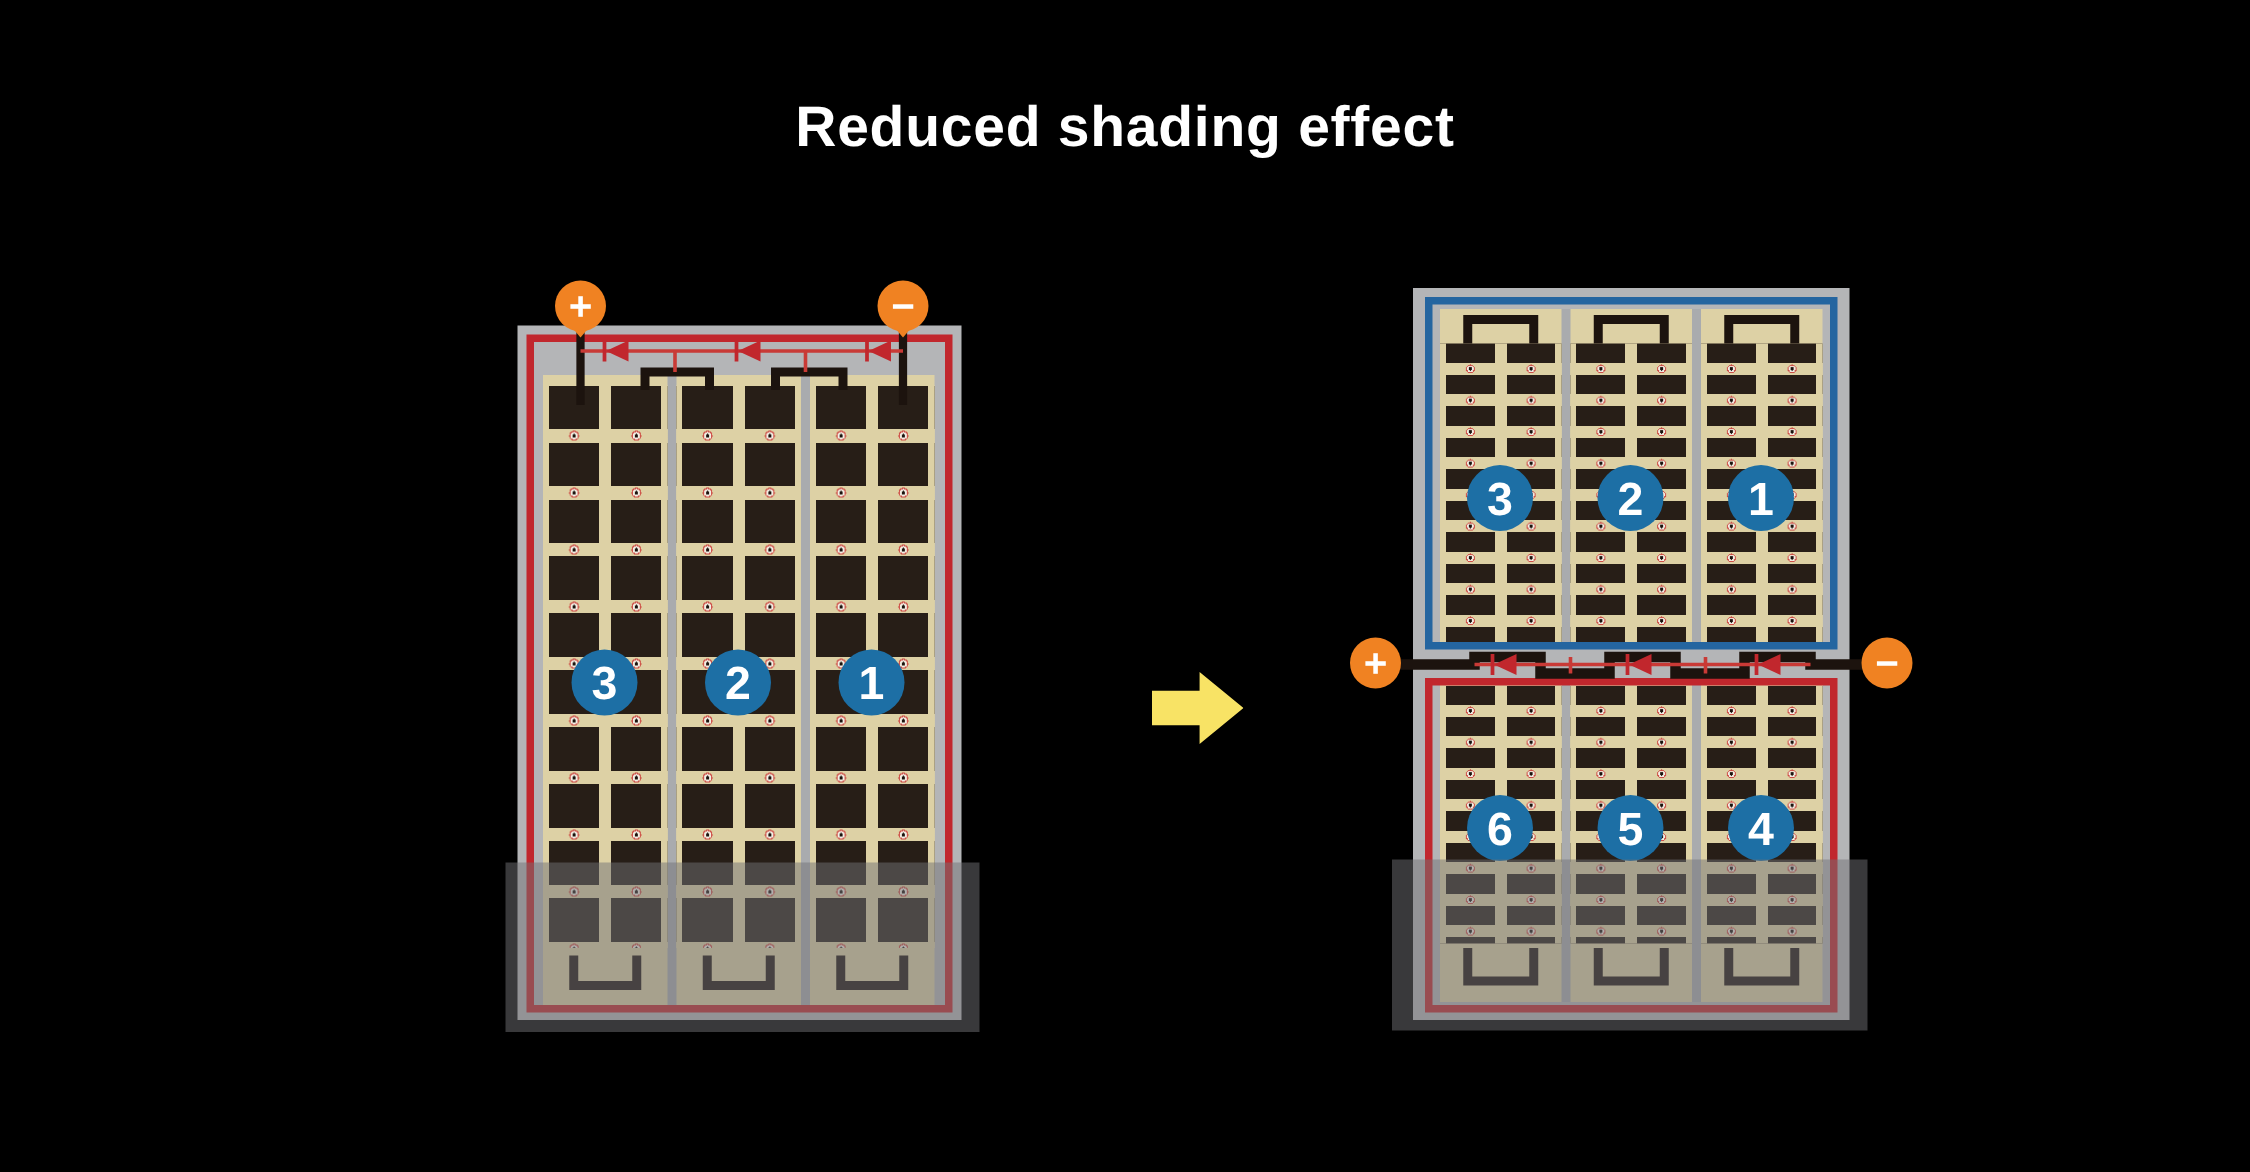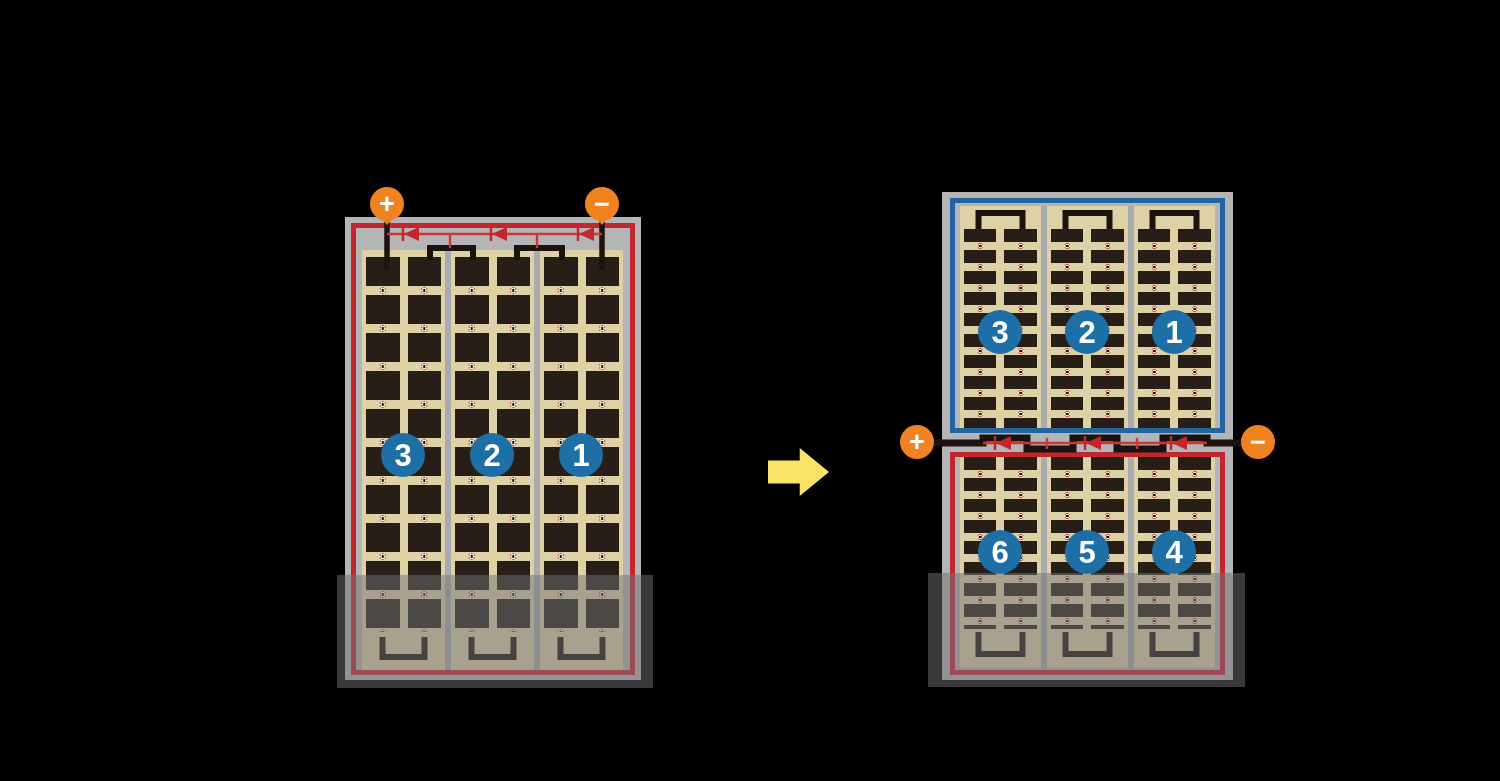--- a/index.html
+++ b/index.html
@@ -63,20 +63,21 @@
   .st-blue{stroke:var(--blue); fill:none;}
   .st-wire{stroke:var(--wire); fill:none;}
   .st-diode{stroke:var(--diode_red); fill:none;}
   .fl-diode{fill:var(--red); stroke:none;}
 </style>
 </head>
 <body>
 
 <div class="canvas">
 
+  <h1 class="title">Reduced shading effect</h1>
 
   <section>
     <div class="abs frame" style="left:345px;top:217px;width:296px;height:463px;"></div>
     <div class="abs tan" style="left:362px;top:250px;width:261px;height:420px;"></div>
     <div class="abs sep" style="left:445px;top:250px;width:6px;height:420px;"></div>
     <div class="abs sep" style="left:534px;top:250px;width:6px;height:420px;"></div>
     <div class="lcol" style="left:362px;top:257px;height:375px;"></div>
     <div class="lcol" style="left:451px;top:257px;height:375px;"></div>
     <div class="lcol" style="left:540px;top:257px;height:375px;"></div>
 

